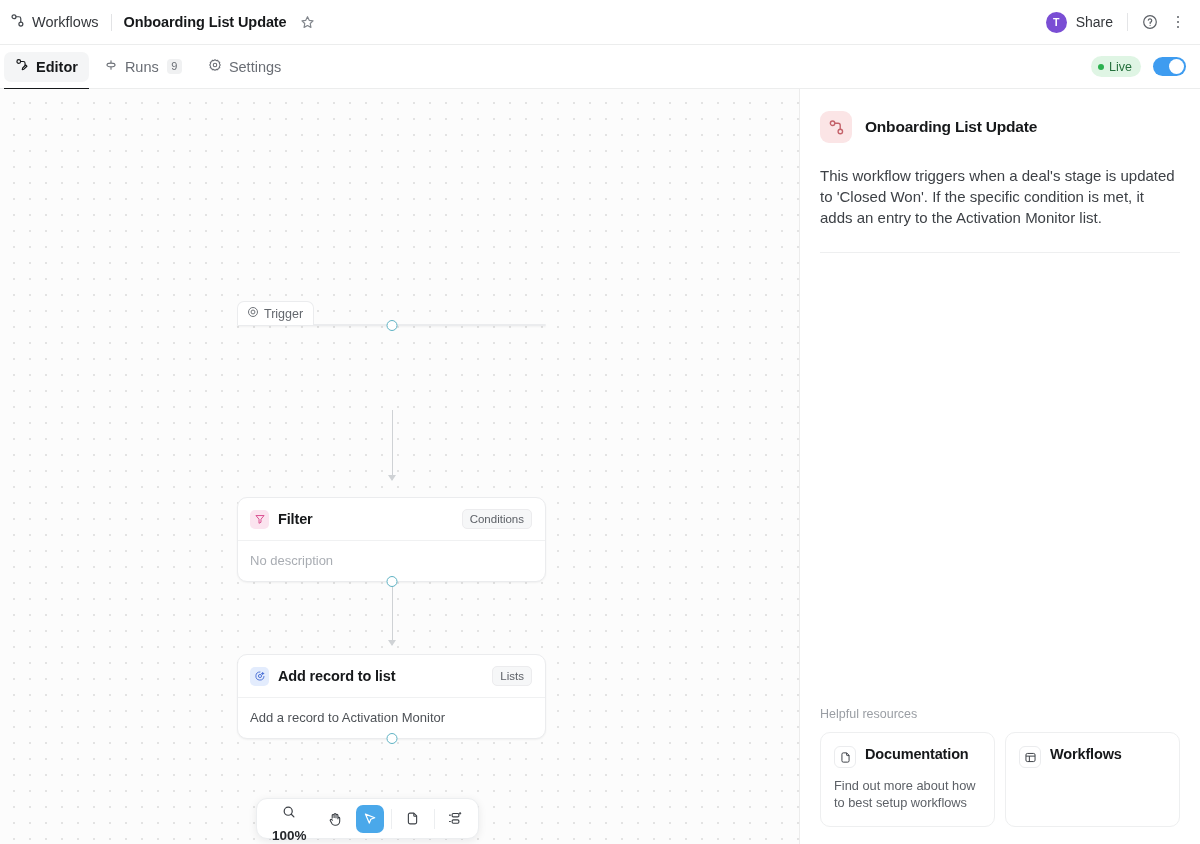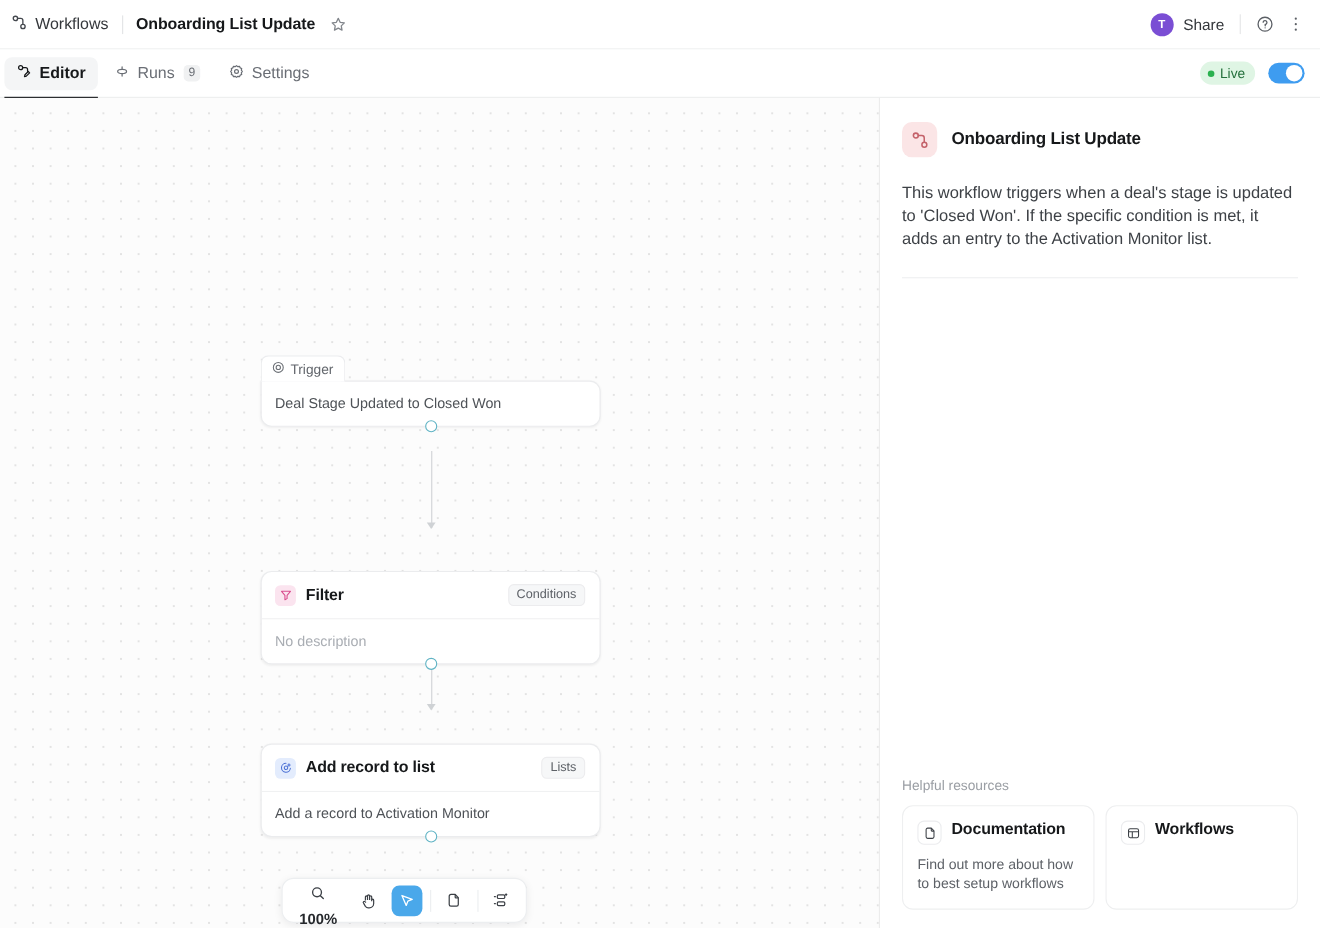--- a/index.html
+++ b/index.html
@@ -94,21 +94,20 @@
     overflow: hidden;
     border-right: 1px solid #ececec;
   }
 
   .node {
     position: absolute; left: 237px; width: 309px;
     background: #fff;
     border: 1px solid #ebecee;
     border-radius: 10px;
     box-shadow: 0 1px 2px rgba(16,18,20,.05);
-    margin-top: 22px;
   }
   .node.trigger { border-top-left-radius: 0; }
   .node-tab {
     position: absolute; left: -1px; top: -24px;
     height: 24px; display: flex; align-items: center; gap: 5px;
     padding: 0 10px 0 9px;
     background: #fff;
     border: 1px solid #ebecee; border-bottom: none;
     border-radius: 7px 7px 0 0;
     font-size: 12.5px; color: #63676d;
@@ -298,21 +297,20 @@
       <div class="node trigger" style="top:235px;">
         <div class="node-tab">
           <span>
             <svg width="12" height="12" viewBox="0 0 16 16" fill="none" stroke="#6c7076" stroke-width="1.3">
               <circle cx="8" cy="8" r="6"></circle>
                 <circle cx="8" cy="8" r="2.6"></circle>
             </svg>
           </span>
           <span>Trigger</span>
         </div>
-        <div class="node-desc">Deal Stage Updated to Closed Won</div>
         <span class="port"></span>
       </div>
 
       <div class="node" style="top:408px;">
         <div class="node-head">
           <span class="node-ico ico-pink">
             <svg width="12" height="12" viewBox="0 0 16 16" fill="none" stroke="#d94c8e" stroke-width="1.3" stroke-linejoin="round">
               <path d="M2.6 3.4h10.8L9.3 8.3v4l-2.6 1.4v-5.4z"></path>
             </svg>
           </span>

